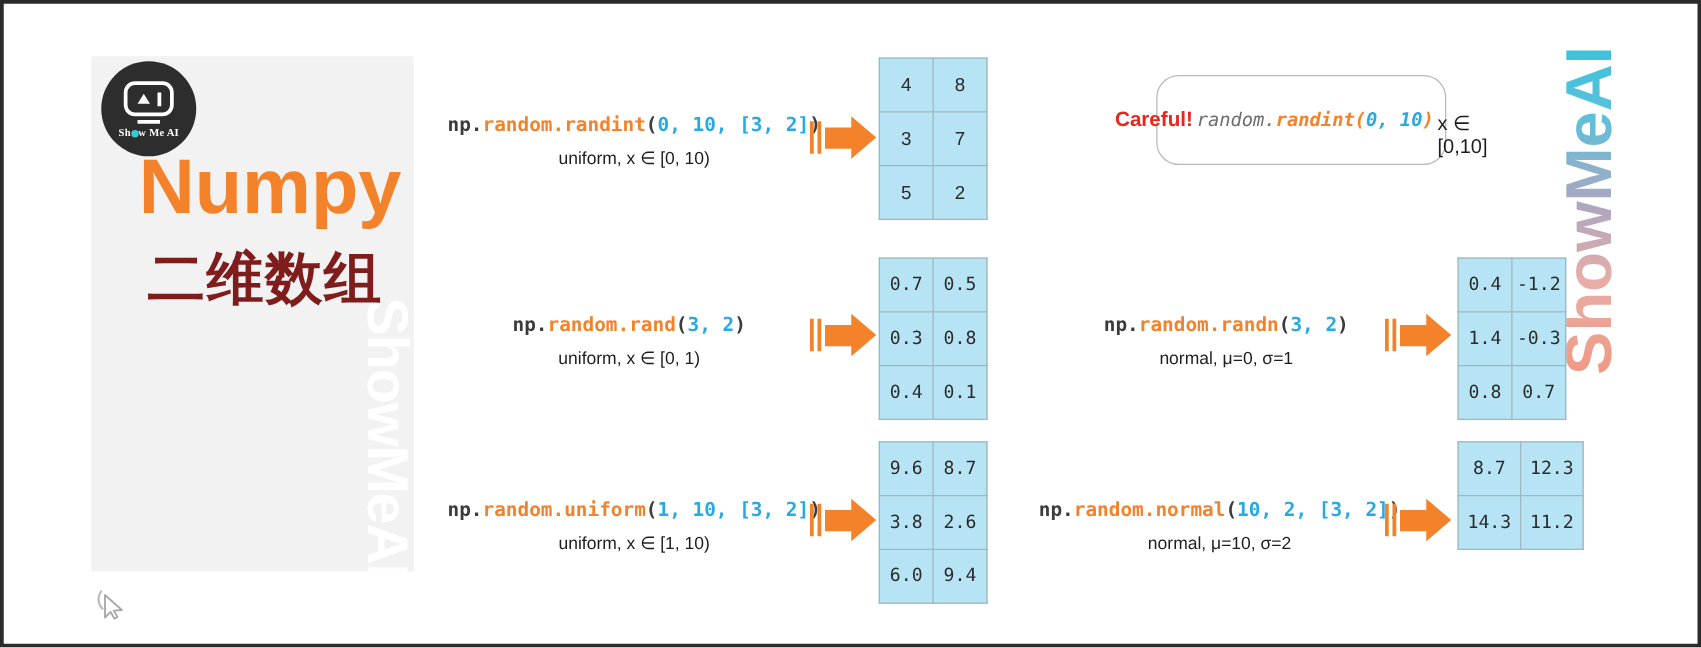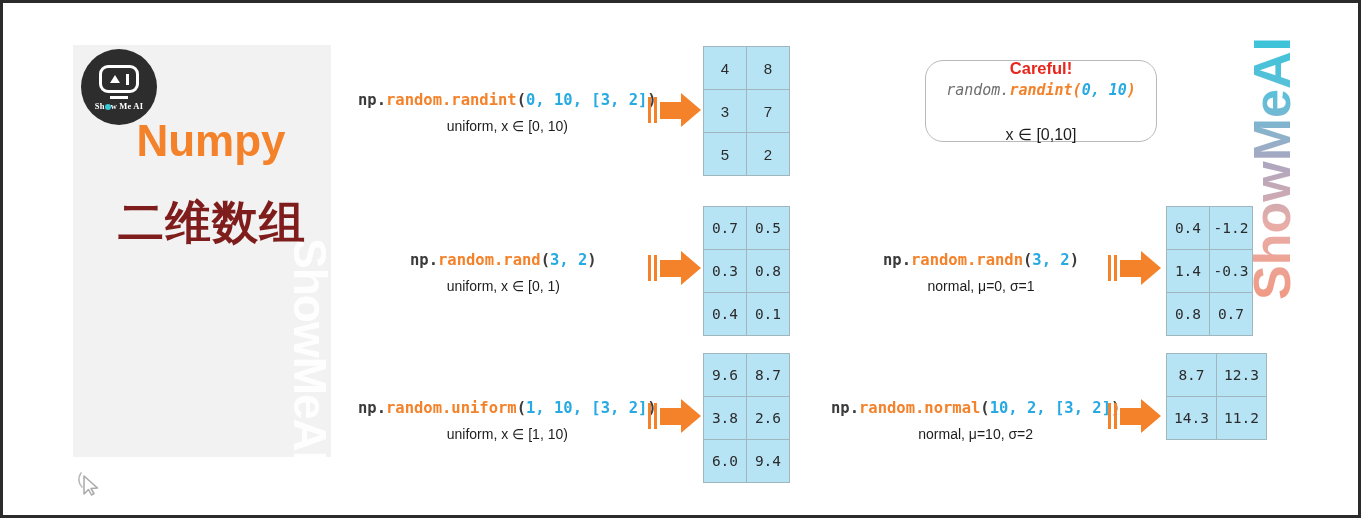--- a/index.html
+++ b/index.html
@@ -48,21 +48,21 @@
   .logo-neck{width:18px;height:3px;background:#fff;margin-top:3px;}
   .logo-text{
     color:#fff;font-size:8.5px;font-weight:bold;margin-top:2px;letter-spacing:.2px;
     white-space:nowrap;
   }
   .logo-dot{display:inline-block;width:6px;height:6px;border-radius:50%;
     background:#37c8d8;vertical-align:-1px;}
 
   .title-main{
     position:absolute;left:108px;top:116px;width:200px;text-align:center;
-    font-size:44px;font-weight:bold;color:#f4822a;line-height:1;
+    font-size:62px;font-weight:bold;color:#f4822a;line-height:1;
     font-family:"Liberation Sans",sans-serif;
   }
   .title-sub{
     position:absolute;left:104px;top:196px;width:210px;text-align:center;
     font-size:46px;font-weight:bold;color:#7f1d1d;line-height:1;
     font-family:"DejaVu Sans",sans-serif;letter-spacing:1px;
   }
 
   
   .right-watermark{
@@ -118,24 +118,24 @@
     text-align:center;vertical-align:middle;
     font-family:"DejaVu Sans Mono","Liberation Mono",monospace;
     font-size:14.5px;color:#2b2b2b;
     width:42px;height:42px;padding:0;
   }
   .matrix.intcell td{font-family:"Liberation Sans",sans-serif;font-size:15px;}
   .matrix.wide td{width:49px;}
 
   
   .careful{
-    position:absolute;left:922px;top:57px;width:232px;height:82px;
+    position:absolute;left:922px;top:57px;width:232px;height:72px;
     border:1.6px solid #b9b9b9;border-radius:18px;background:#fff;
     box-sizing:border-box;
-    display:flex;flex-direction:column;align-items:center;justify-content:center;gap:3px;
+    display:flex;flex-direction:row;align-items:center;justify-content:center;gap:3px;
   }
   .careful-title{
     color:#e8261c;font-weight:bold;font-size:16.5px;
     font-family:"Liberation Sans",sans-serif;
   }
   .careful-code{
     font-family:"DejaVu Sans Mono","Liberation Mono",monospace;
     font-size:15px;color:#6d6d6d;white-space:nowrap;font-style:italic;
   }
   .careful-code .fn{color:#f4822a;font-weight:bold;}

